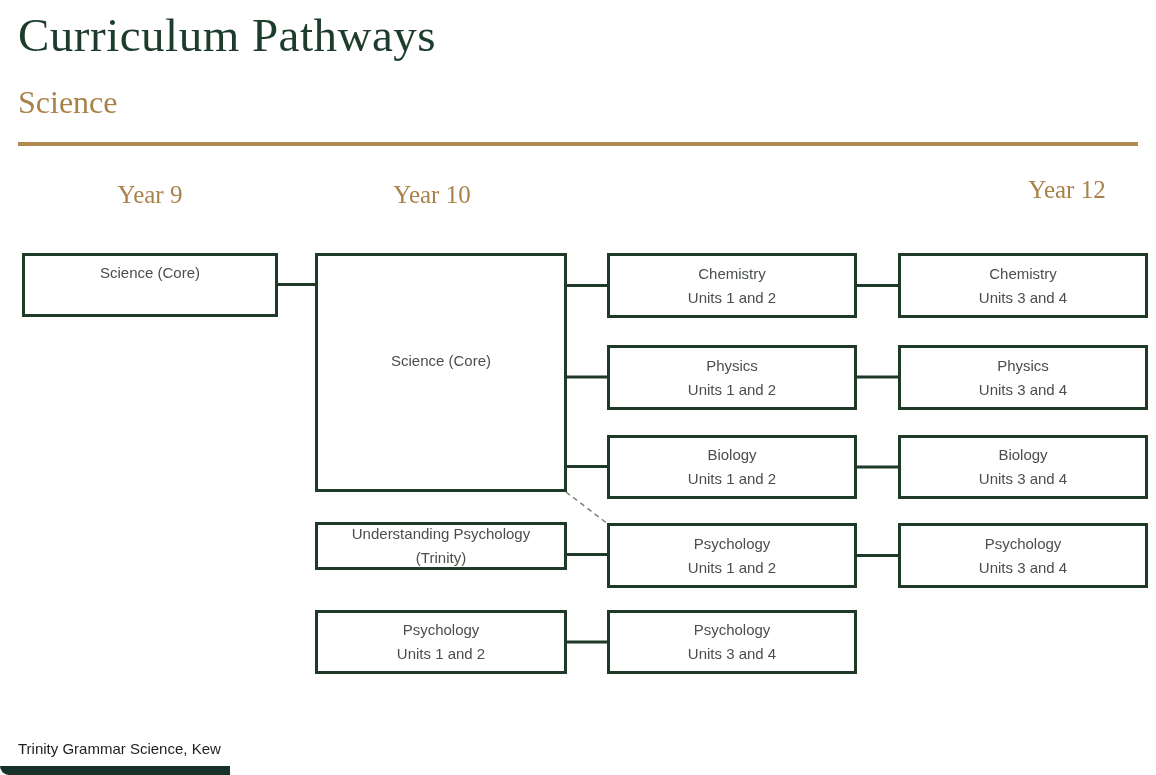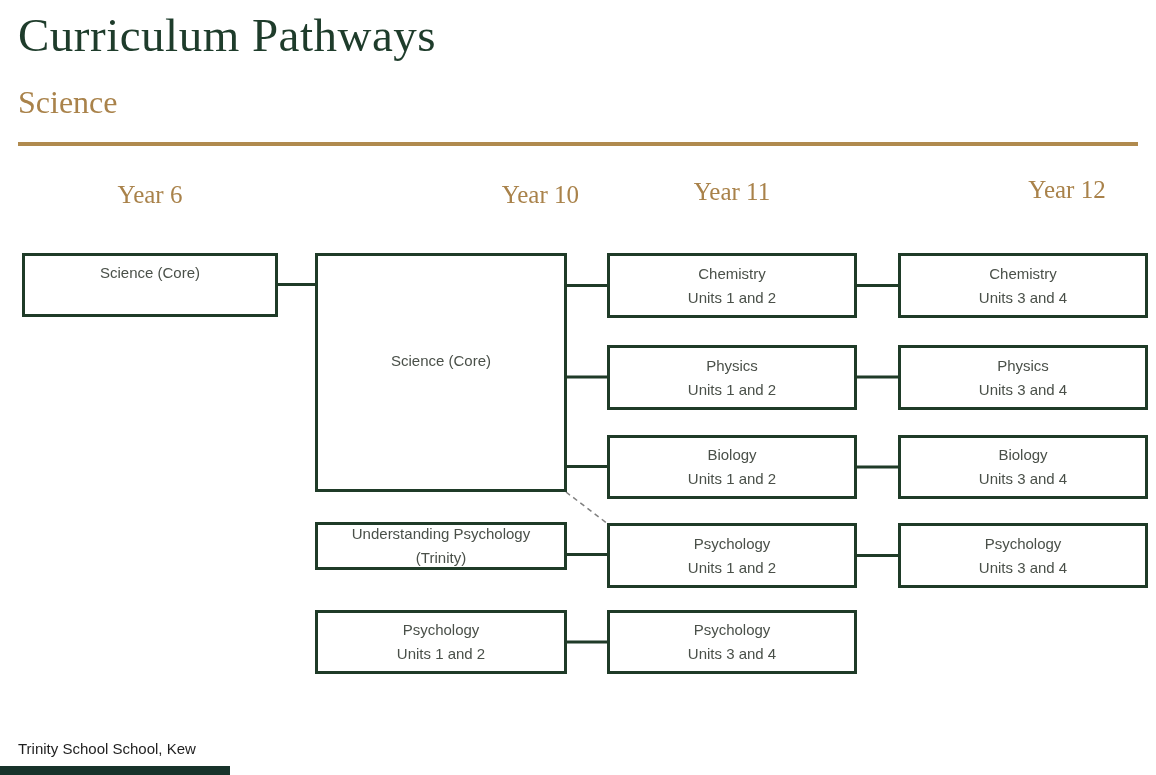--- a/index.html
+++ b/index.html
@@ -4,20 +4,21 @@
 <style>
   * { margin: 0; padding: 0; box-sizing: border-box; }
   html, body { background: #ffffff; }
   .canvas {
     position: relative;
     width: 1156px;
     height: 775px;
     background: #ffffff;
     overflow: hidden;
     font-family: "Liberation Sans", sans-serif;
+    border-radius: 9px;
   }
   .title {
     position: absolute;
     left: 18px; top: 8px;
     font-family: "Liberation Serif", "DejaVu Serif", serif;
     font-size: 47px;
     font-weight: normal;
     color: #1e3c2b;
     letter-spacing: 0.5px;
     white-space: nowrap;
@@ -40,21 +41,21 @@
   .col-header {
     position: absolute;
     width: 250px;
     text-align: center;
     font-family: "Liberation Serif", "DejaVu Serif", serif;
     font-size: 25px;
     color: #a9824a;
     white-space: nowrap;
   }
   .col-header.c9  { left: 25px;  top: 181px; }
-  .col-header.c10 { left: 329px; top: 181px; text-align: right; }
+  .col-header.c10 { left: 307px; top: 181px; }
   .col-header.c11 { left: 607px; top: 178px; }
   .col-header.c12 { left: 942px; top: 176px; }
   .connector-svg {
     position: absolute;
     left: 0; top: 0;
     width: 1156px; height: 775px;
     pointer-events: none;
   }
   .node {
     position: absolute;
@@ -99,23 +100,22 @@
 </style>
 </head>
 <body>
 
 <div class="canvas">
 
   <div class="title">Curriculum Pathways</div>
   <div class="subtitle">Science</div>
   <div class="divider"></div>
 
-  <div class="col-header c9">Year 6</div>
+  <div class="col-header c9">Year 9</div>
   <div class="col-header c10">Year 10</div>
-  <div class="col-header c11">Year 11</div>
   <div class="col-header c12">Year 12</div>
 
   <svg class="connector-svg" viewBox="0 0 1156 775">
     <g stroke="#1f3b28" stroke-width="3">
       <line x1="278" y1="284.5" x2="316" y2="284.5"></line>
       <line x1="566" y1="285.5" x2="608" y2="285.5"></line>
       <line x1="566" y1="377" x2="608" y2="377"></line>
       <line x1="566" y1="466.5" x2="608" y2="466.5"></line>
       <line x1="566" y1="554.5" x2="608" y2="554.5"></line>
       <line x1="856" y1="285.5" x2="899" y2="285.5"></line>
@@ -183,16 +183,16 @@
   <div class="node n-y10-psych12">
     <span>Psychology</span>
     <span>Units 1 and 2</span>
   </div>
 
   <div class="node n-y11-psych34">
     <span>Psychology</span>
     <span>Units 3 and 4</span>
   </div>
 
-  <div class="footer-text">Trinity School School, Kew</div>
+  <div class="footer-text">Trinity Grammar Science, Kew</div>
   <div class="footer-bar"></div>
 
 </div>
 
 </body></html>

